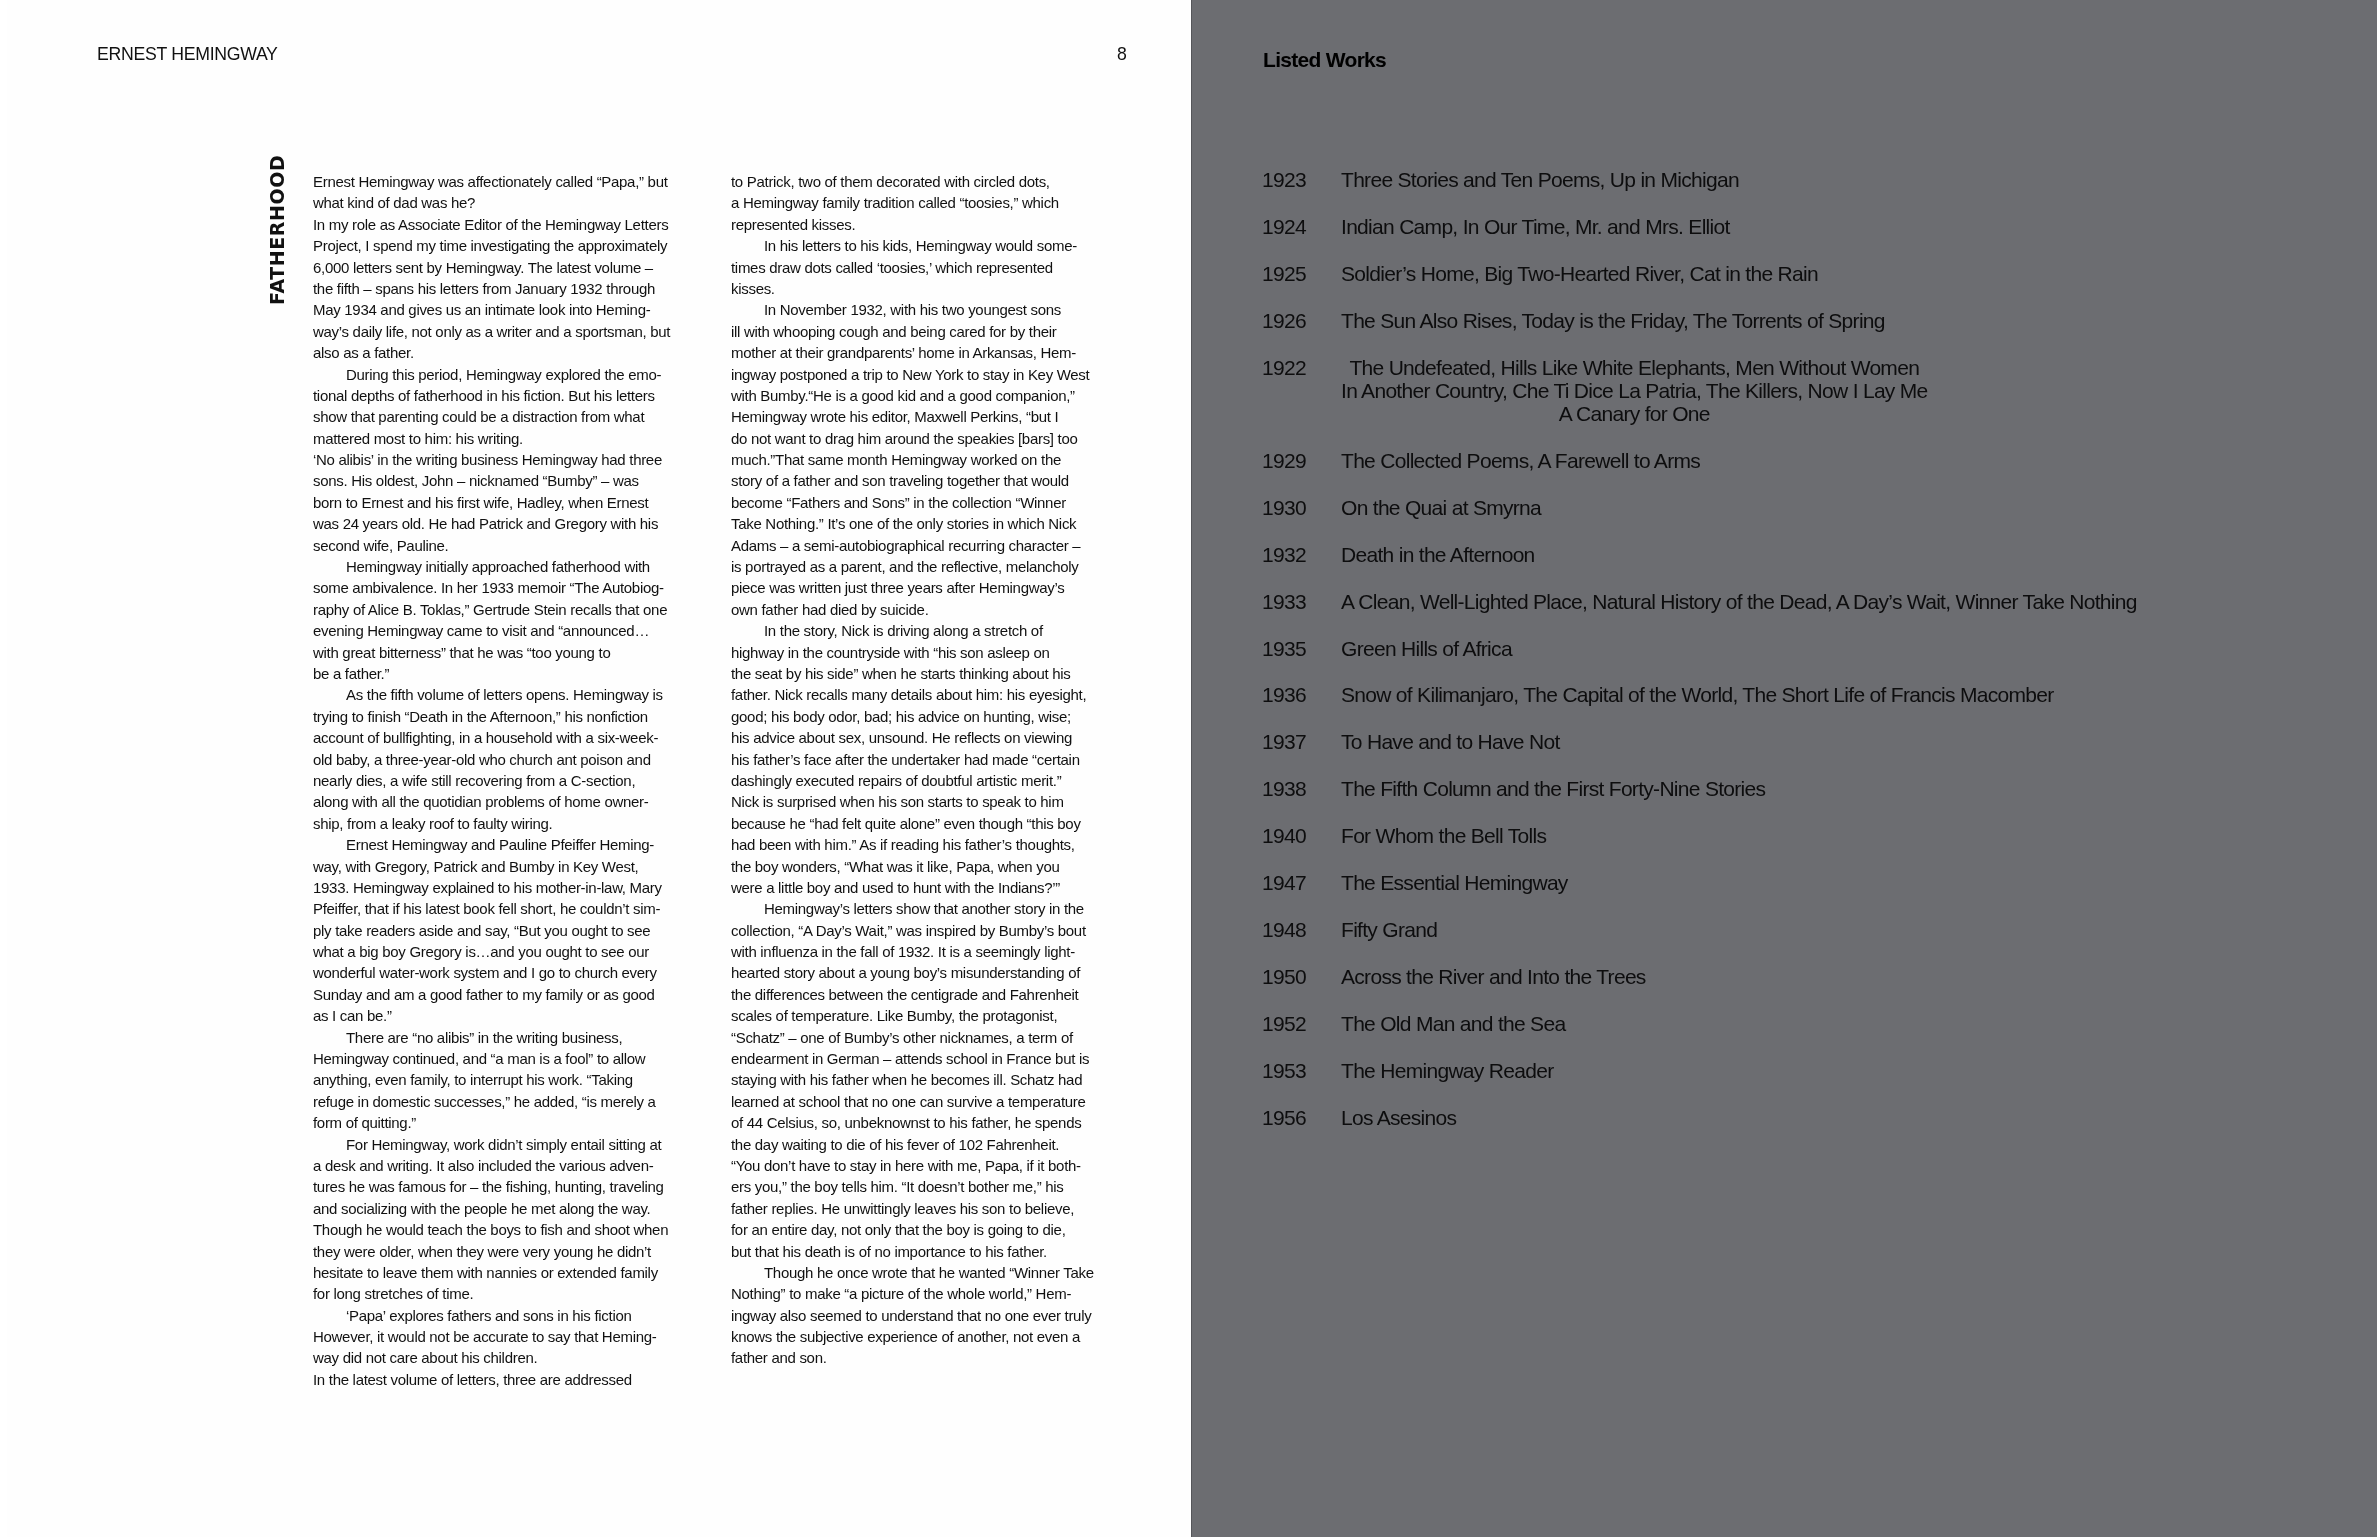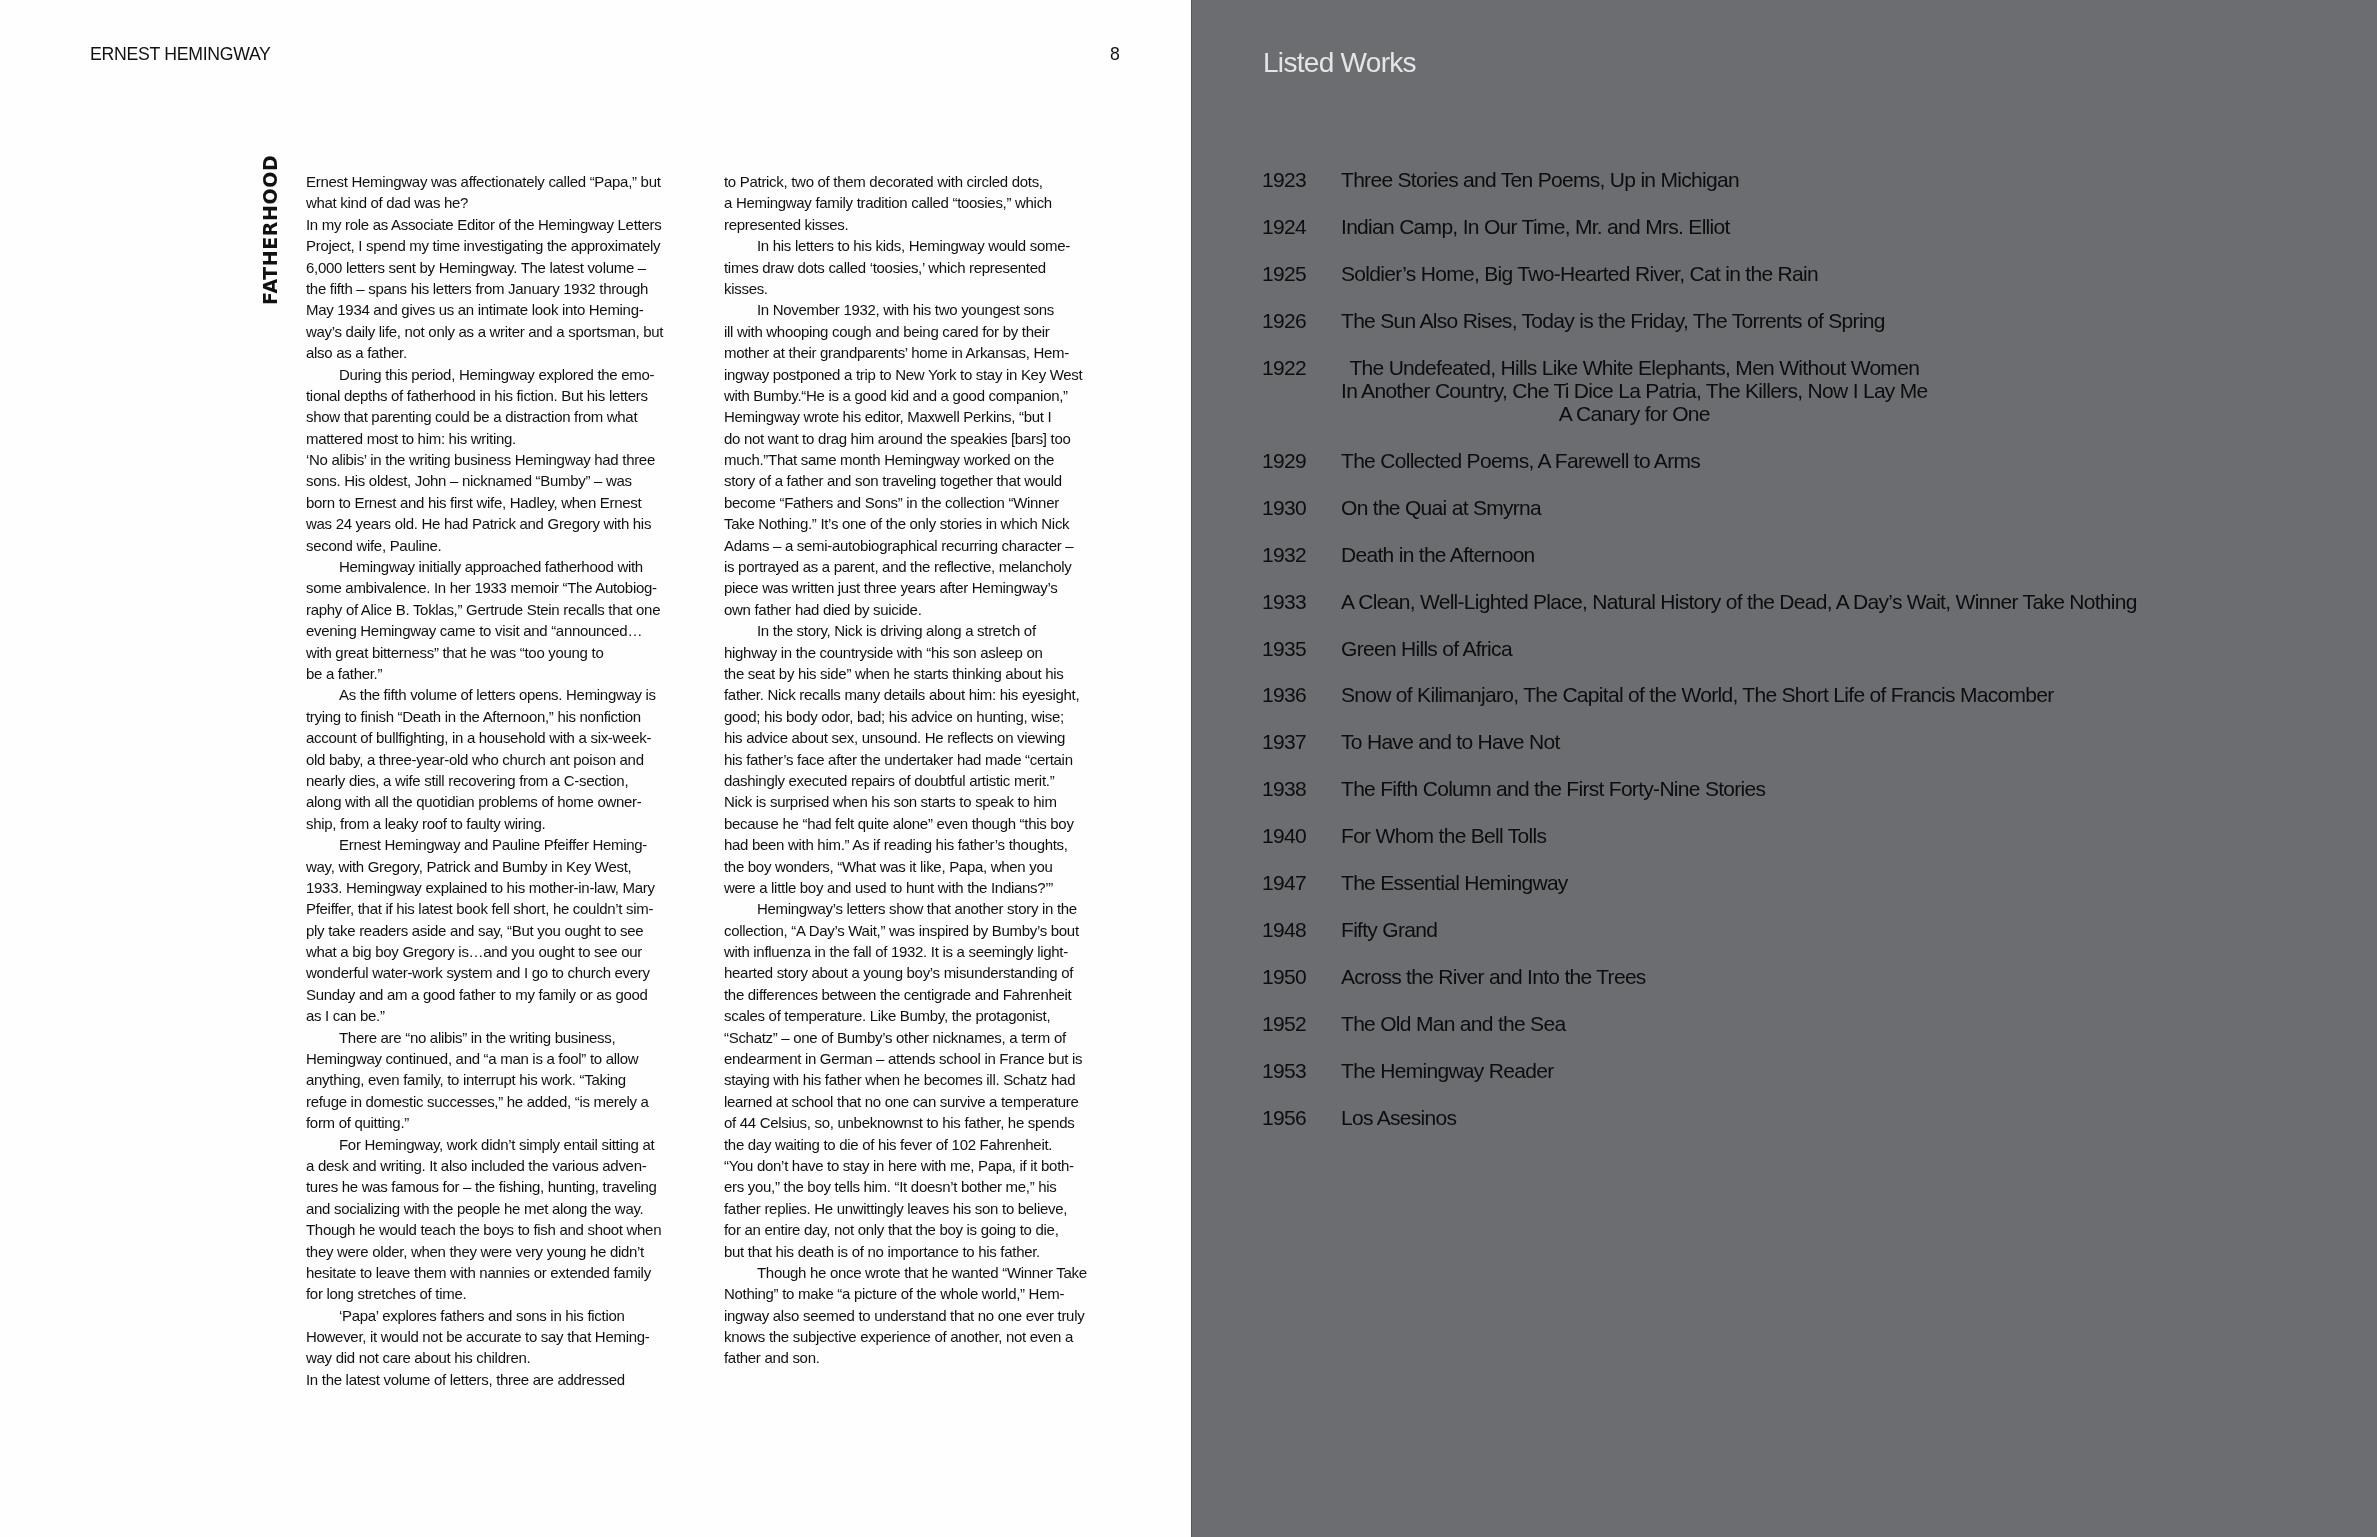--- a/index.html
+++ b/index.html
@@ -1,21 +1,21 @@
 <!DOCTYPE html>
 <html style="font-size:9.7px"><head>
 <meta charset="utf-8">
 <style>
   html, body { margin: 0; padding: 0; }
   body {
     width: 2377px; height: 1538px; position: relative; overflow: hidden;
     background: #ffffff; color: #111111;
     font-family: "Liberation Sans", sans-serif;
   }
-  .left-page { position: absolute; left: 0; top: 0; width: 1191px; height: 1538px; background: #fefefe; }
+  .left-page { position: absolute; left: 7px; top: 0; width: 1191px; height: 1538px; background: #fefefe; }
   .right-page {
     position: absolute; left: 1191px; top: 0; width: 1187px; height: 1538px;
     background: #6c6d71; border-left: 1.2px solid #55565a; box-sizing: border-box;
   }
   .running-head {
     position: absolute; left: 90px; top: 46px; font-size: 17.7px; letter-spacing: -0.3px;
     color: #111; line-height: 1;
   }
   .page-number {
     position: absolute; left: 1110px; top: 46px; font-size: 17.7px; color: #111; line-height: 1;
@@ -28,22 +28,22 @@
   .col {
     position: absolute; top: 171px; width: 402px;
     font-size: 15px; line-height: 21.4px; letter-spacing: -0.3px; color: #111;
   }
   .col-1 { left: 306px; }
   .col-2 { left: 724px; }
   .line { white-space: nowrap; display: block; height: 21.4px; }
   .line.indent { padding-left: 33px; }
 
   .works-title {
-    position: absolute; left: 71px; top: 49px; font-size: 28px; font-weight: normal;
-    letter-spacing: -0.7px; color: #e5e5e5; line-height: 1;
+    position: absolute; left: 71px; top: 49px; font-size: 21px; font-weight: bold;
+    letter-spacing: -0.7px; color: #000000; line-height: 1;
   }
   .works-list { position: absolute; left: 69px; top: 168px; }
   .work-row { position: absolute; left: 0; width: 1036px; font-size: 21px; line-height: 23px; color: #0d0d0e; letter-spacing: -0.7px; }
   .work-year { position: absolute; left: 1px; top: 0; width: 73px; }
   .work-titles { position: absolute; left: 80px; top: 0; white-space: nowrap; }
   .work-titles span { display: block; text-align: center; }
 </style>
 </head>
 <body>
 

